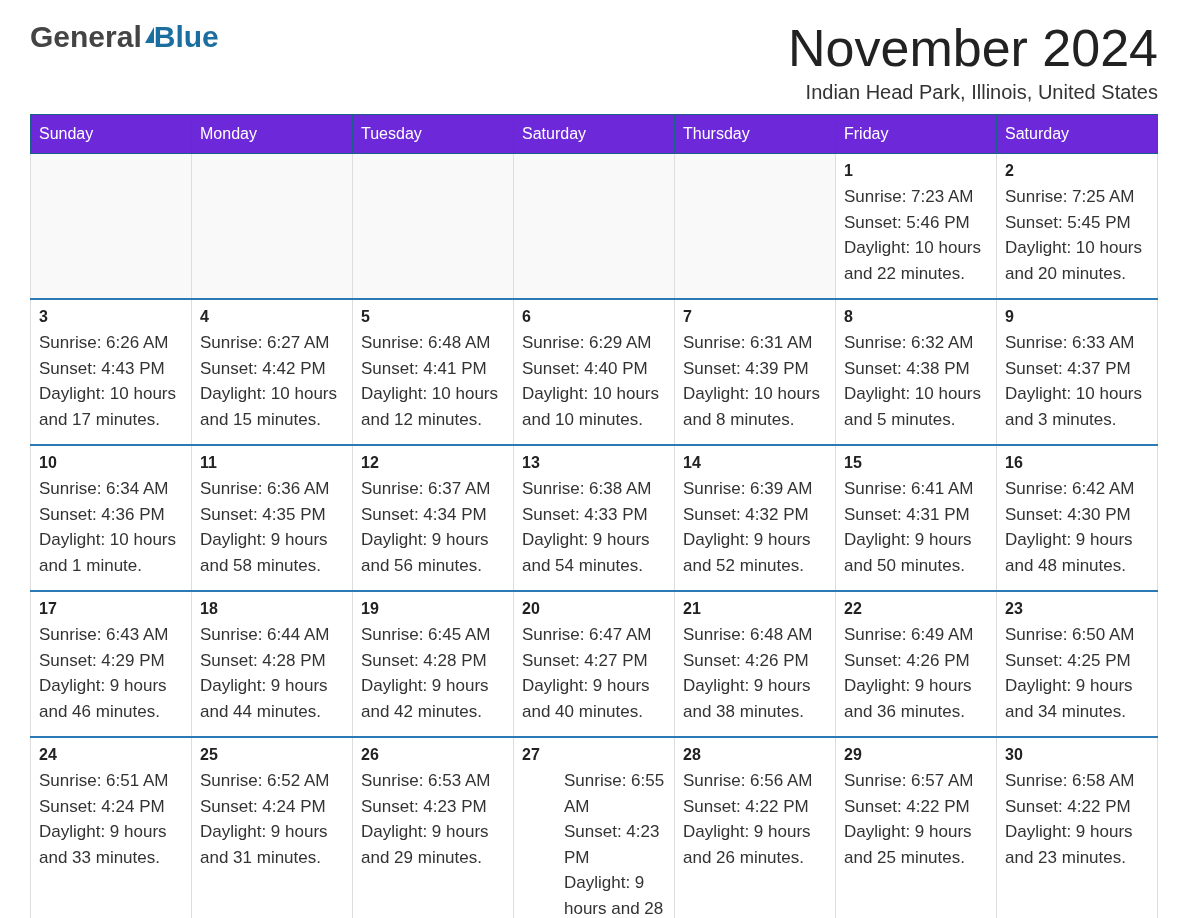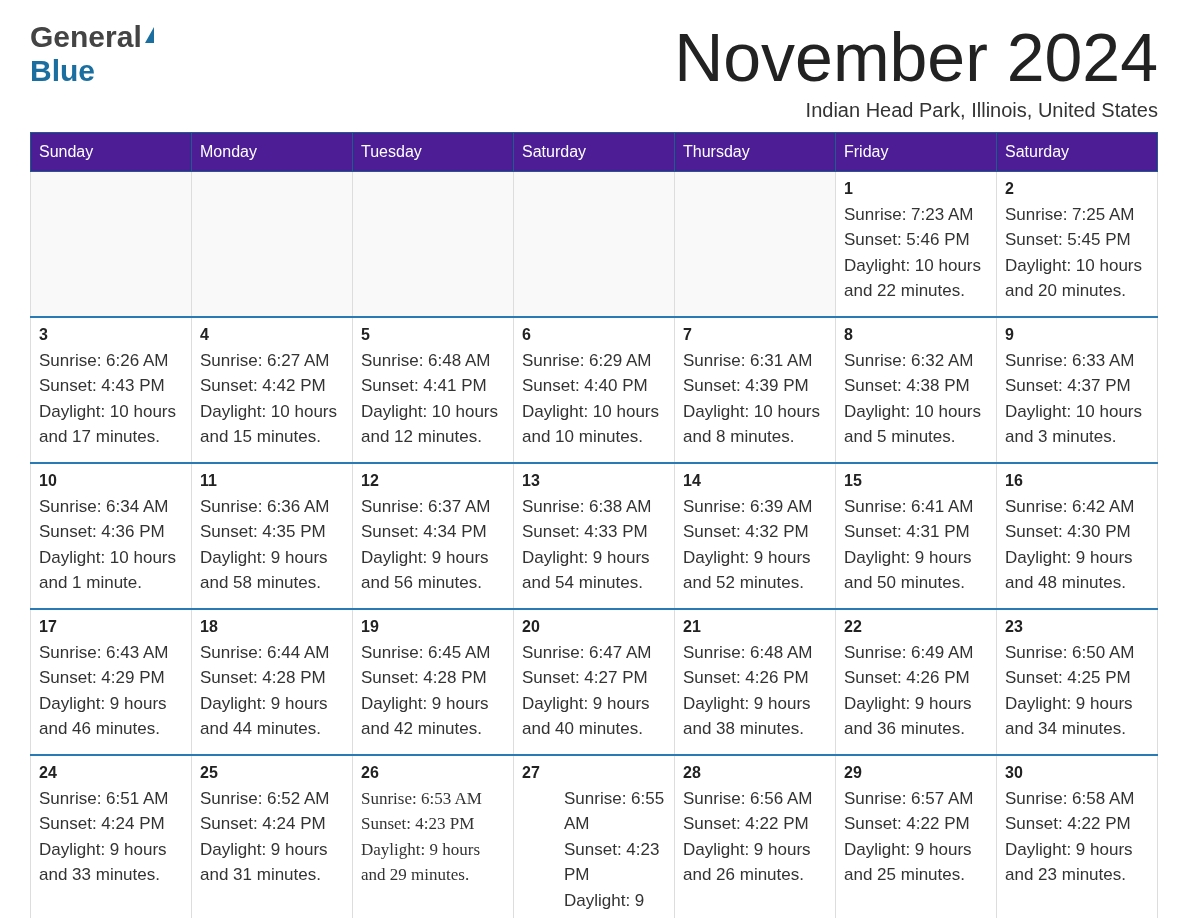--- a/index.html
+++ b/index.html
@@ -11,44 +11,44 @@
       min-height: 918px;
     }
     .header {
       display: flex;
       justify-content: space-between;
       align-items: flex-start;
       margin-bottom: 10px;
     }
     .logo {
       display: flex;
-      flex-direction: column;
+      flex-direction: row;
       align-items: flex-start;
     }
     .title-section {
       text-align: right;
     }
     .month-title {
-      font-size: 68px;
+      font-size: 52px;
       font-weight: 300;
       color: #222;
       line-height: 1.1;
     }
     .location {
       font-size: 20px;
       color: #333;
       margin-top: 4px;
     }
     .calendar {
       width: 100%;
       border-collapse: collapse;
       margin-top: 10px;
     }
     .calendar thead tr {
-      background-color: #4c1d95;
+      background-color: #6d28d9;
     }
     .calendar thead th {
       color: #fff;
       font-size: 16px;
       font-weight: normal;
       padding: 10px 8px;
       text-align: left;
       border: 1px solid #1a5e8a;
     }
     .calendar tbody tr {
@@ -292,21 +292,21 @@
 Daylight: 9 hours and 33 minutes.</div>
         </td>
         <td>
           <span class="day-number">25</span>
           <div class="day-info" style="white-space: pre-line;">Sunrise: 6:52 AM
 Sunset: 4:24 PM
 Daylight: 9 hours and 31 minutes.</div>
         </td>
         <td>
           <span class="day-number">26</span>
-          <div class="day-info" style="white-space: pre-line; font-family: Liberation Serif, serif;">Sunrise: 6:53 AM
+          <div class="day-info" style="white-space: pre-line;">Sunrise: 6:53 AM
 Sunset: 4:23 PM
 Daylight: 9 hours and 29 minutes.</div>
         </td>
         <td>
           <span class="day-number">27</span>
           <div class="day-info" style="white-space: pre-line; margin-left: 42px;">Sunrise: 6:55 AM
 Sunset: 4:23 PM
 Daylight: 9 hours and 28 minutes.</div>
         </td>
         <td>

